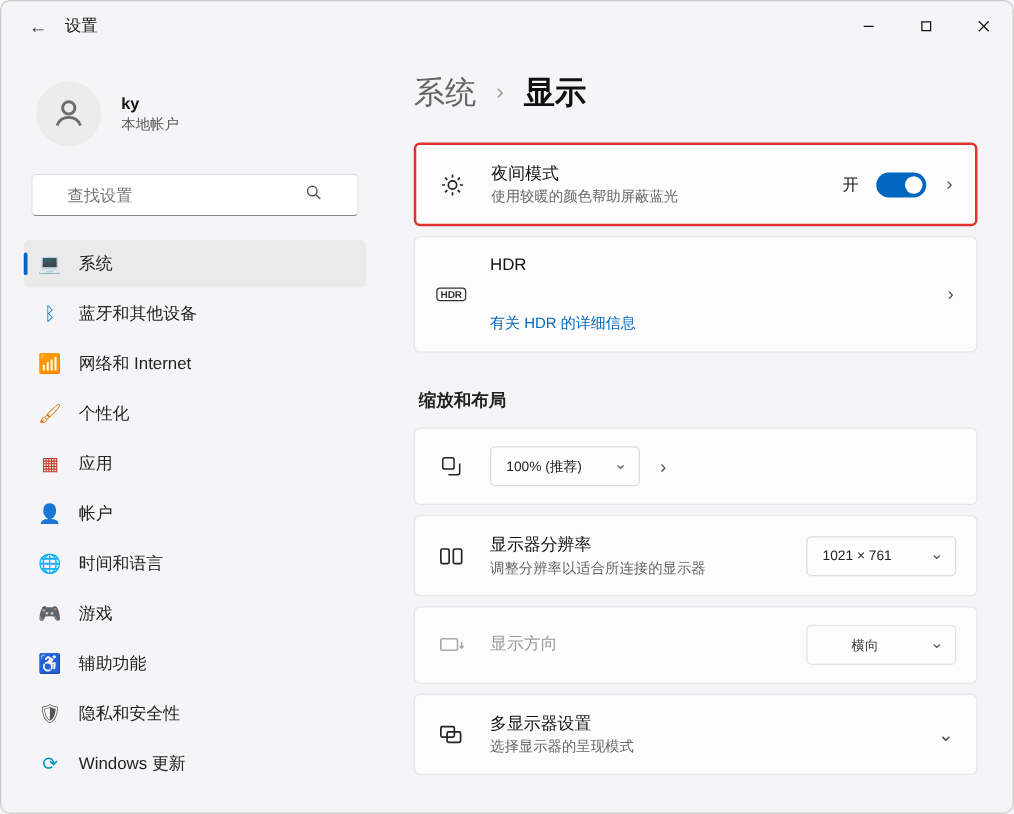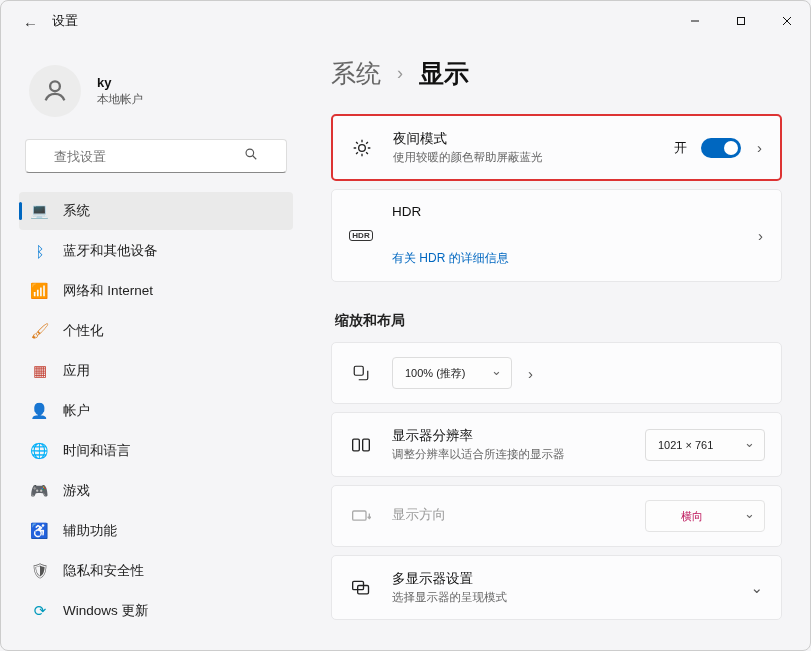--- a/index.html
+++ b/index.html
@@ -87,21 +87,21 @@
 .toggle::after {
   content:""; position:absolute; right:3px; top:3px; width:14px; height:14px;
   background:#fff; border-radius:50%;
 }
 .chevron { color:#555; font-size:15px; padding:0 2px;}
 .dropdown {
   border:1px solid #ddd; background:#fdfdfd; border-radius:4px;
   height:32px; padding: 0 26px 0 12px; font-size:11px; color:#222;
   display:flex; align-items:center; position:relative; min-width:120px;
 }
-.dropdown.disabled { color:#be185d; border-color:#e4e4e4;padding-left:35px;}
+.dropdown.disabled { color:#404040; border-color:#e4e4e4;padding-left:35px;}
 .dropdown::after {
   content:"⌄"; position:absolute; right:9px; top:5px; color:#666; font-size:13px;
 }
 .hdr-badge {
   border:1.2px solid #333; border-radius:3px; font-size:8px; padding:0px 2px; font-weight:700;
 }
 .section-gap { height:22px; }
 
 
 .ic-blue { color:#0078d4;} .ic-teal{color:#0099bc;} .ic-orange{color:#d97b1b;}

